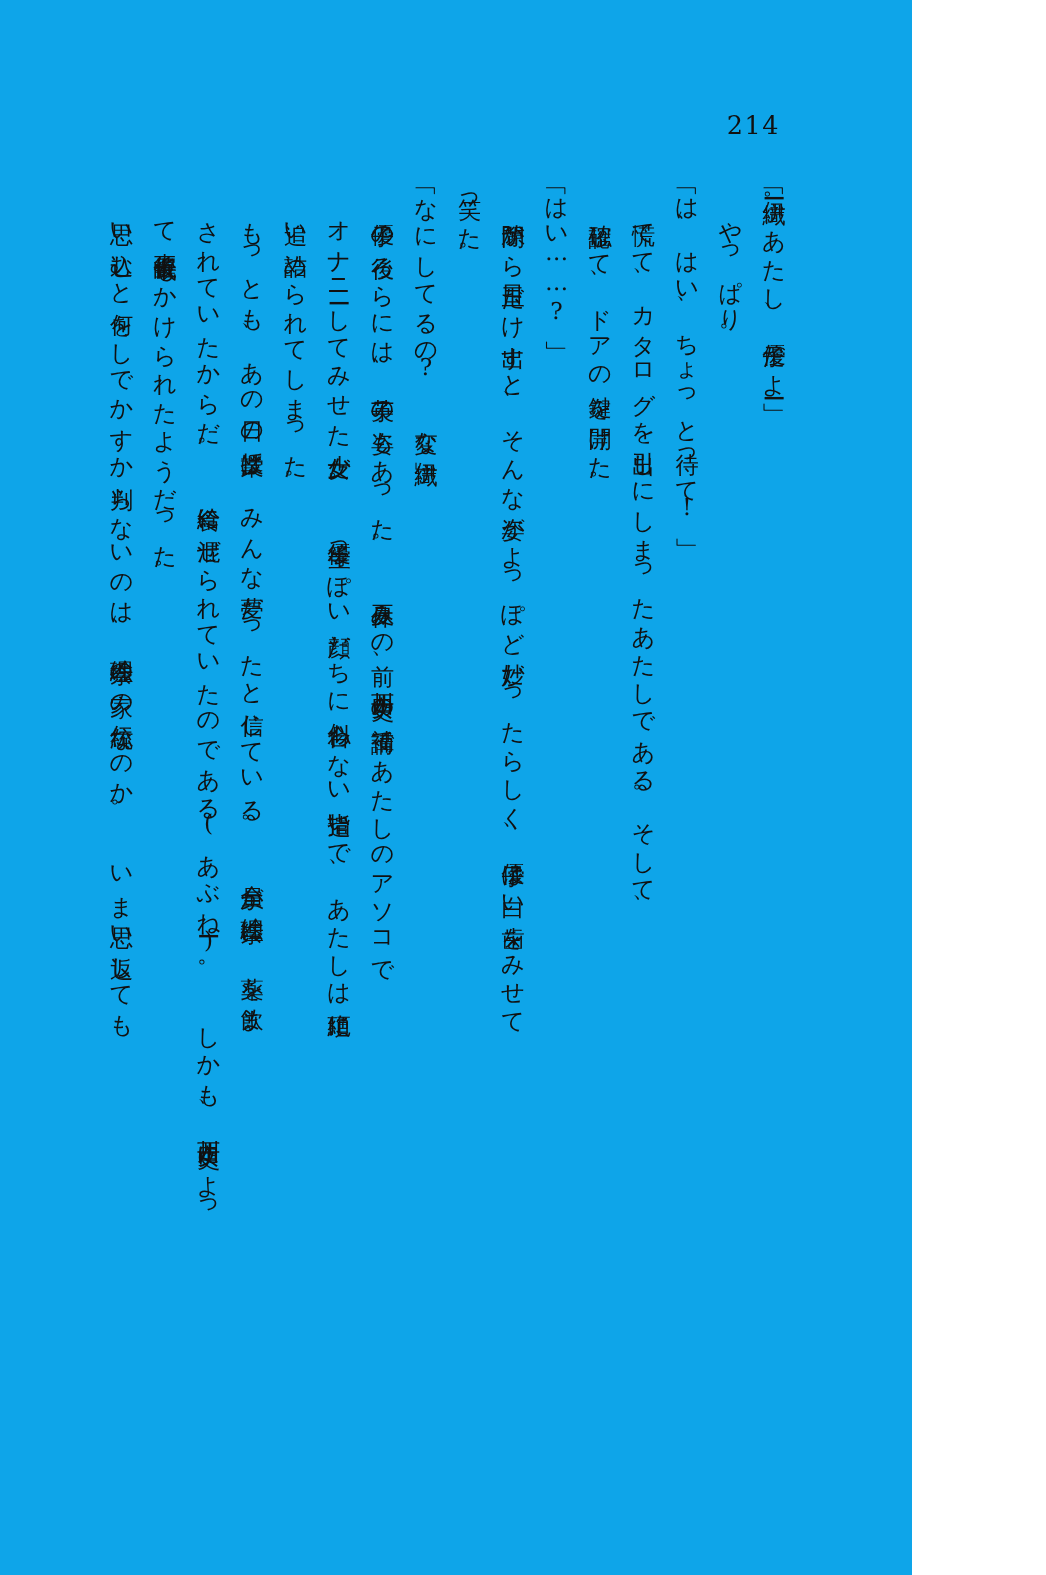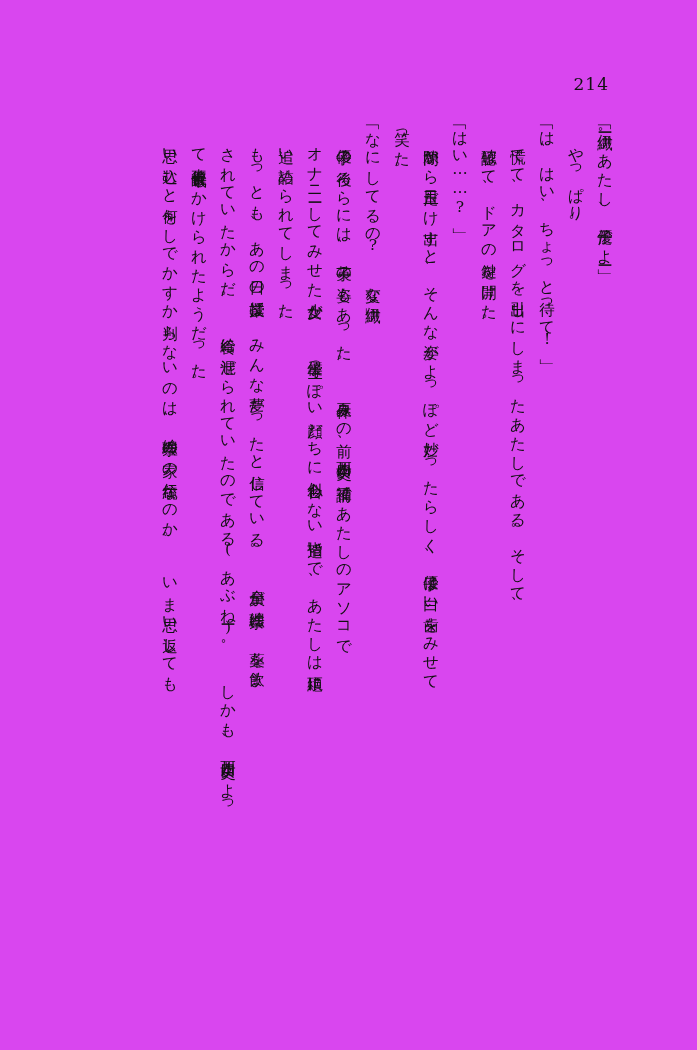--- a/index.html
+++ b/index.html
@@ -2,26 +2,27 @@
 <html><head>
 <meta charset="utf-8">
 <style>
   html, body {
     margin: 0;
     padding: 0;
     background: #ffffff;
   }
   .page {
     position: relative;
-    width: 697px;
+    width: 567px;
     height: 1050px;
-    background: #d946ef;
+    background: #0ea5e9;
     overflow: hidden;
     font-family: "DejaVu Serif", "Liberation Serif", serif;
     color: #1a1a1a;
+    padding-left: 41px;
   }
   .page-number {
     position: absolute;
     top: 74px;
     right: 88px;
     font-size: 17px;
     letter-spacing: 1px;
     font-family: "DejaVu Serif", "Liberation Serif", serif;
     color: #111;
   }

